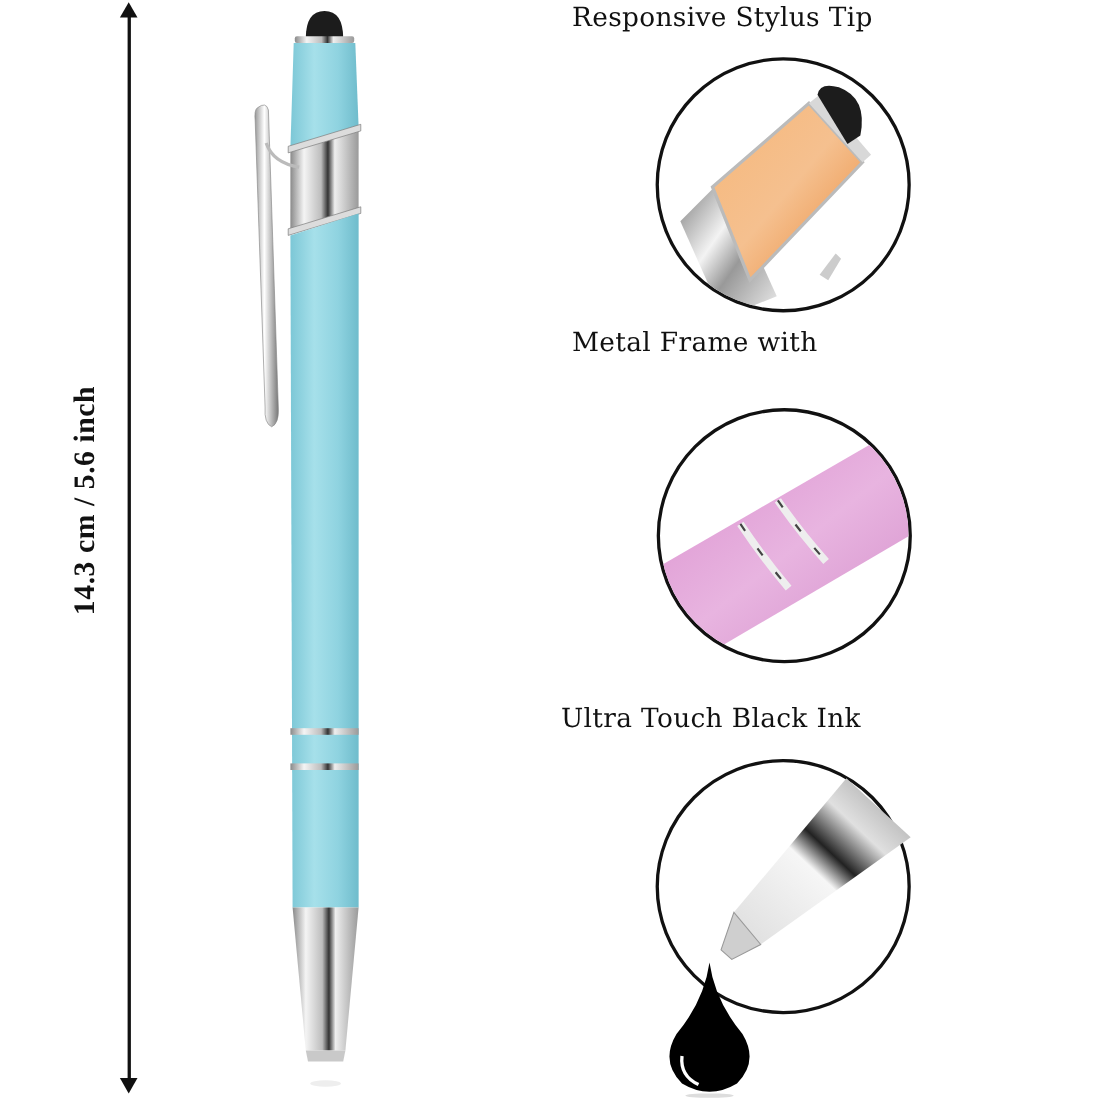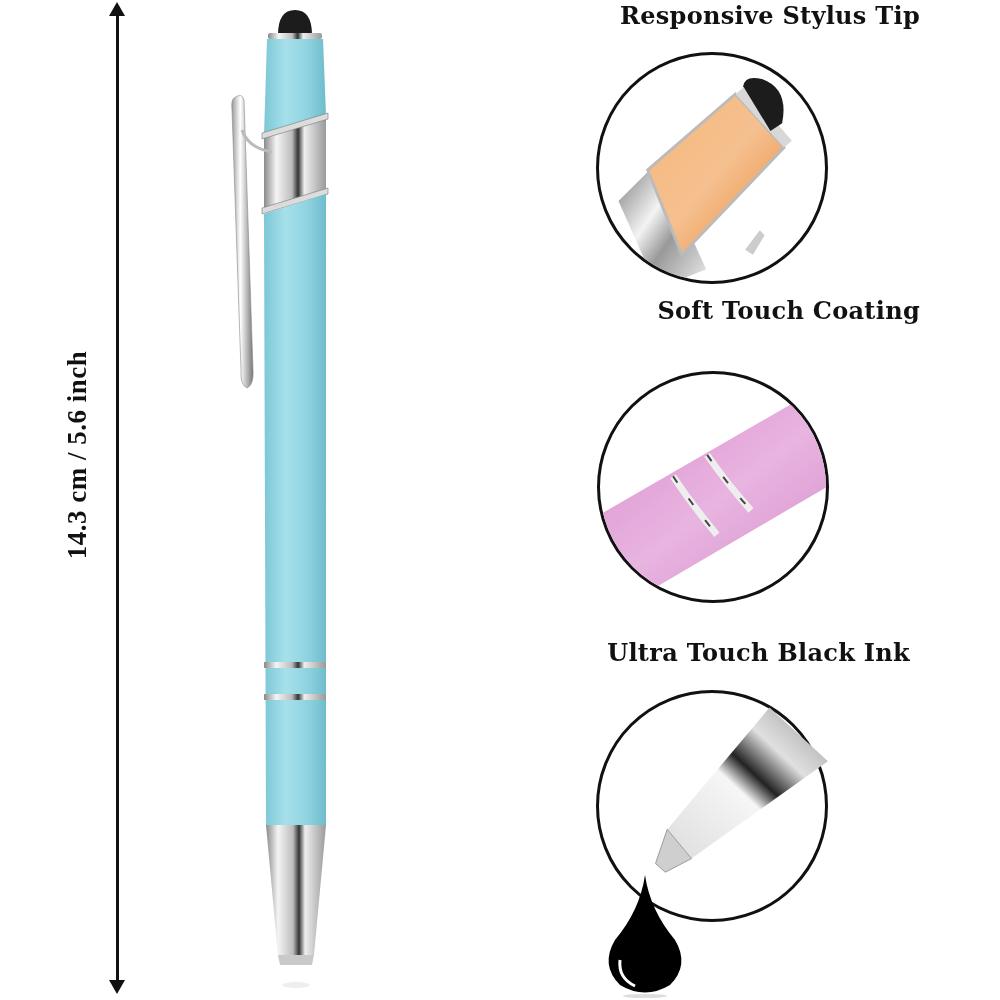--- a/index.html
+++ b/index.html
@@ -13,22 +13,22 @@
      border-left:8px solid transparent; border-right:8px solid transparent; border-bottom:14px solid #111; }
   .dim-arrow-bot { left:109px; top:980px; width:0; height:0;
      border-left:8px solid transparent; border-right:8px solid transparent; border-top:14px solid #111; }
   .dim-label { left:77px; top:455px; width:0; height:0; }
   .dim-label span { position:absolute; left:0; top:0; white-space:nowrap;
      transform:translate(-50%,-50%) rotate(-90deg);
      font-family:"Liberation Serif", serif; font-weight:bold; font-size:27px;
      letter-spacing:0.5px; transform-origin:center; display:block; }
 
   
-  .heading { font-family:"DejaVu Serif", serif; font-weight:bold; font-size:24px;
-     text-align:right; color:#111; line-height:34px; letter-spacing:0.3px; }
+  .heading { font-family:"DejaVu Serif", serif; font-weight:normal; font-size:24px;
+     text-align:left; color:#111; line-height:34px; letter-spacing:0.3px; }
   .h1 { left:520px; top:-1px; width:400px; }
   .h2 { left:520px; top:294px; width:400px; }
   .h3 { left:510px; top:636px; width:400px; }
 
   
   .circle { width:232px; height:232px; border:3px solid #111; border-radius:50%;
      background:#fff; overflow:hidden; box-sizing:border-box; }
   .c1 { left:596px; top:52px; }
   .c2 { left:597px; top:371px; }
   .c3 { left:596px; top:690px; }
@@ -116,21 +116,21 @@
     </defs>
     <path d="M 20 150 L 60 110 L 110 220 L 60 240 Z" fill="url(#ch2)"></path>
     <path d="M 50 118 L 140 40 L 190 95 L 85 205 Z" fill="url(#og)" stroke="#bbb" stroke-width="3"></path>
     <path d="M 140 40 L 150 32 L 198 88 L 190 95 Z" fill="#d8d8d8"></path>
     <path d="M 148 32 Q 150 20 168 25 Q 195 35 188 70 L 176 78 Z" fill="#1c1c1c"></path>
     <path d="M 150 200 L 165 180 L 170 185 L 158 205 Z" fill="#ccc"></path>
   </svg>
 </div>
 
 <div class="abs heading h2">
-  <div>Soft Touch Coating</div>
+  <div>Metal Frame with</div>
 </div>
 <div class="abs circle c2">
   <svg viewBox="0 0 232 232">
     <defs>
       <linearGradient id="pg" x1="0" y1="0" x2="1" y2="1">
         <stop offset="0" stop-color="#d98ccc"></stop>
         <stop offset="0.5" stop-color="#e8b4e0"></stop>
         <stop offset="1" stop-color="#d088c6"></stop>
       </linearGradient>
     </defs>

